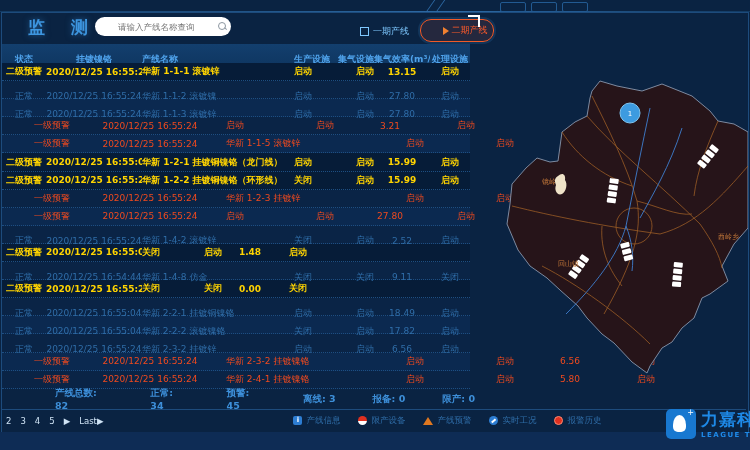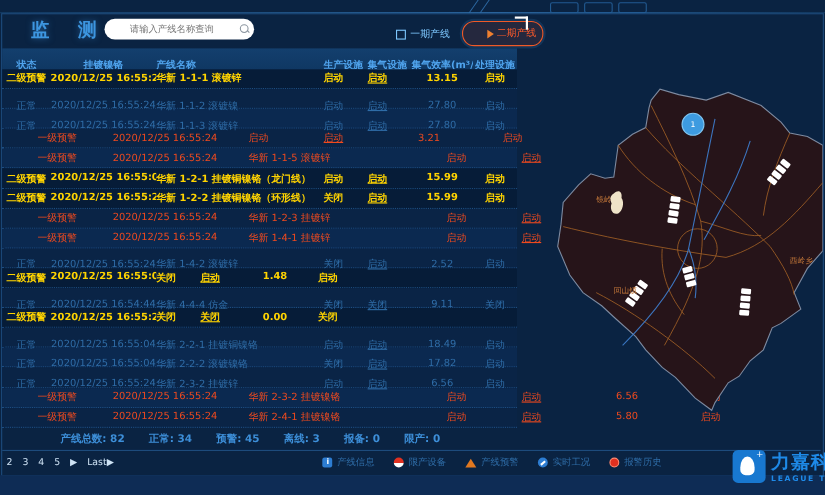--- a/index.html
+++ b/index.html
@@ -36,25 +36,25 @@
   .normal{color:var(--normal);}
   .warn1{color:var(--warn1);}
   .warn2 .cell{color:var(--warn2);font-weight:bold;}
   .warn1 .cell{color:var(--warn1);margin-left:28px;}
   .normal .cell{color:var(--normal);margin-top:13px;}
   .cell{white-space:nowrap;overflow:hidden;}
   .w0{width:44px;text-align:center;flex:0 0 auto;}
   .w1{width:96px;text-align:center;flex:0 0 auto;}
   .w2{width:152px;text-align:left;flex:0 0 auto;}
   .w3{width:40px;text-align:left;flex:0 0 auto;}
-  .w4{width:40px;text-align:left;flex:0 0 auto;text-decoration:underline;}
+  .w4{width:40px;text-align:right;flex:0 0 auto;}
   .w5{width:56px;text-align:center;flex:0 0 auto;}
   .w6{width:40px;text-align:center;flex:0 0 auto;}
   
-  .summary{position:absolute;left:55px;top:390px;width:420px;height:18px;display:flex;gap:22px;align-items:center;font-size:9.5px;color:#3d8fd9;font-weight:bold;}
+  .summary{position:absolute;left:55px;top:390px;width:420px;height:18px;display:flex;gap:37px;align-items:center;font-size:9.5px;color:#3d8fd9;font-weight:bold;}
   
   .toolbar{position:absolute;left:2px;top:409px;width:744px;height:21px;border-top:1px solid #1d4b7c;display:flex;align-items:center;}
   .pager{display:flex;align-items:center;gap:9px;font-size:8.5px;color:#cfe3f5;margin-left:4px;}
   .pager span{cursor:pointer;}
   .legend{display:flex;align-items:center;gap:18px;margin-left:190px;font-size:8.5px;color:#2f6da8;}
   .lg{display:flex;align-items:center;gap:4px;cursor:pointer;}
   .ic{width:9px;height:9px;flex:0 0 auto;display:inline-block;}
   .ic-info{background:#2d7dd2;border-radius:2px;color:#fff;font-size:7px;line-height:9px;text-align:center;font-weight:bold;}
   .ic-limit{border-radius:50%;background:linear-gradient(180deg,#e03020 55%,#ffffff 55%);}
   .ic-warn{width:0;height:0;border-left:5px solid transparent;border-right:5px solid transparent;border-bottom:8px solid #e07820;background:none;}
@@ -177,21 +177,20 @@
       <span class="cell w1">2020/12/25 16:55:24</span>
       <span class="cell w2">华新 1-2-3 挂镀锌</span>
       <span class="cell w3">启动</span>
       <span class="cell w4">启动</span>
       <span class="cell w5">1.86</span>
       <span class="cell w6">启动</span>
     </div>
     <div class="row warn1">
       <span class="cell w0">一级预警</span>
       <span class="cell w1">2020/12/25 16:55:24</span>
-      <span class="cell w2">华新 1-4-1 挂镀锌</span>
       <span class="cell w3">启动</span>
       <span class="cell w4">启动</span>
       <span class="cell w5">27.80</span>
       <span class="cell w6">启动</span>
     </div>
     <div class="row normal">
       <span class="cell w0">正常</span>
       <span class="cell w1">2020/12/25 16:55:24</span>
       <span class="cell w2">华新 1-4-2 滚镀锌</span>
       <span class="cell w3">关闭</span>
@@ -203,21 +202,21 @@
       <span class="cell w0">二级预警</span>
       <span class="cell w1">2020/12/25 16:55:04</span>
       <span class="cell w3">关闭</span>
       <span class="cell w4">启动</span>
       <span class="cell w5">1.48</span>
       <span class="cell w6">启动</span>
     </div>
     <div class="row normal">
       <span class="cell w0">正常</span>
       <span class="cell w1">2020/12/25 16:54:44</span>
-      <span class="cell w2">华新 4-4-4 仿金</span>
+      <span class="cell w2">华新 1-4-8 仿金</span>
       <span class="cell w3">关闭</span>
       <span class="cell w4">关闭</span>
       <span class="cell w5">9.11</span>
       <span class="cell w6">关闭</span>
     </div>
     <div class="row warn2">
       <span class="cell w0">二级预警</span>
       <span class="cell w1">2020/12/25 16:55:24</span>
       <span class="cell w3">关闭</span>
       <span class="cell w4">关闭</span>

